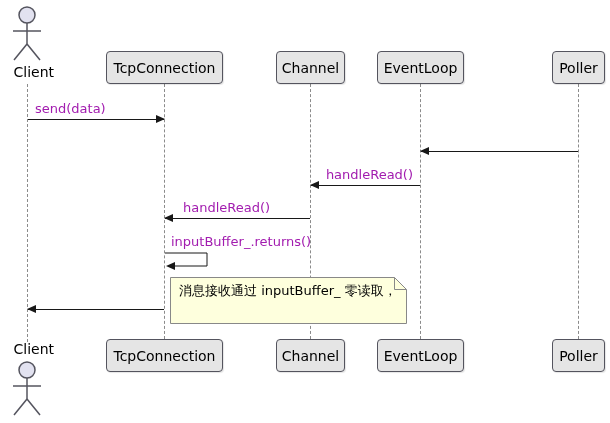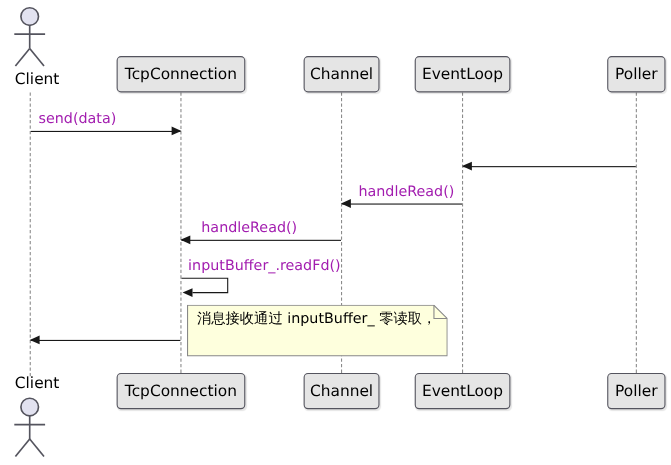--- a/index.html
+++ b/index.html
@@ -82,21 +82,21 @@
   <div class="msg-label" style="right:197px; top:168px;">handleRead()</div>
   <div class="msg-line" style="left:311px; top:185px; width:109px;">
     <div class="head-left"></div>
   </div>
 
   <div class="msg-label" style="left:183px; top:201px;">handleRead()</div>
   <div class="msg-line" style="left:165px; top:218px; width:145px;">
     <div class="head-left"></div>
   </div>
 
-  <div class="msg-label" style="left:171px; top:235px;">inputBuffer_.readFd()</div>
+  <div class="msg-label" style="left:171px; top:235px;">inputBuffer_.returns()</div>
   <svg class="selfmsg-svg" width="60" height="26" viewBox="0 0 60 26">
     <path d="M5,5 H47 V18 H15" fill="none" stroke="#181818" stroke-width="1"></path>
     <polygon points="6,18 15,14 15,22" fill="#181818"></polygon>
   </svg>
 
   <div class="note-wrap">
     <svg width="237" height="47" viewBox="0 0 237 47">
       <polygon points="0.5,0.5 224.5,0.5 236.5,12.5 236.5,46.5 0.5,46.5" fill="#FEFFDD" stroke="#888888" stroke-width="1"></polygon>
       <path d="M224.5,0.5 L224.5,12.5 L236.5,12.5" fill="none" stroke="#888888" stroke-width="1"></path>
     </svg>

